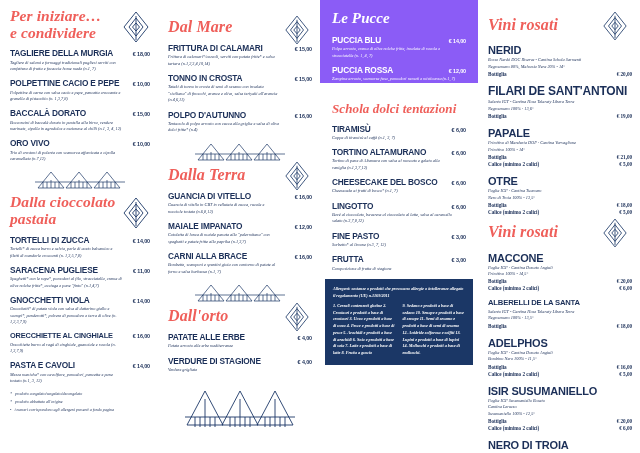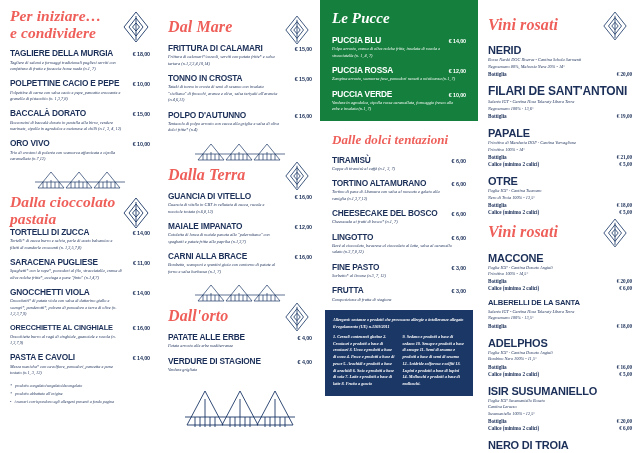--- a/index.html
+++ b/index.html
@@ -52,23 +52,23 @@
     font-style:italic;
     font-size:4.3px;
     line-height:1.5;
     color:#1b2f58;
     margin-top:1px;
     max-width:112px;
   }
 
   
   .pucce{
-    background:#15803d;
+    background:#8b5cf6;
     color:#ffffff;
-    padding:10px 12px 8px 12px;
+    padding:10px 12px 0 12px;
     box-sizing:border-box;
   }
   .pucce .script{color:#ffffff;}
   .pucce .iname,.pucce .iprice,.pucce .idesc{color:#ffffff;}
 
   
   .dolci{padding:8px 12px 0 12px;box-sizing:border-box;}
 
   
   .allerg{
@@ -187,21 +187,21 @@
           <g fill="none" stroke="#1b3766" stroke-width="0.9">
             <path d="M14 2 L26 17 L14 32 L2 17 Z"></path>
             <path d="M14 8 L21 17 L14 26 L7 17 Z"></path>
             <path d="M14 13 L17.5 17 L14 21 L10.5 17 Z"></path>
             <path d="M14 6 L14 30"></path>
           </g>
         </svg>
       </span>
     </div>
 
-    <div style="">
+    <div style="margin-top:8px;">
       <div class="item">
         <div class="irow">
           <span class="iname">TORTELLI DI ZUCCA</span>
           <span class="iprice">€ 14,00</span>
         </div>
         <div class="idesc">Tortelli* di zucca burro e salvia, perle di aceto balsamico e filetti di mandorle croccanti (n. 1,3,5,7,8)</div>
       </div>
       <div class="item">
         <div class="irow">
           <span class="iname">SARACENA PUGLIESE</span>
@@ -406,31 +406,24 @@
         </div>
         <div class="idesc" style="max-width:126px;">Polpo arrosto, crema di olive nolche fritte, insalata di rucola e stracciatella (n. 1, 4, 7)</div>
       </div>
       <div class="item">
         <div class="irow">
           <span class="iname">PUCCIA ROSSA</span>
           <span class="iprice">€ 12,00</span>
         </div>
         <div class="idesc" style="max-width:126px;">Zampina arrosto, scamorza fusa, pomodori ramati e misticanza (n.1, 7)</div>
       </div>
-      <div class="item" style="margin-bottom:0;">
-        <div class="irow">
-          <span class="iname">PUCCIA VERDE</span>
-          <span class="iprice">€ 10,00</span>
-        </div>
-        <div class="idesc" style="max-width:126px;">Verdure in agrodolce, cipolla rossa caramellata, formaggio fresco alle erbe e insalata (n.1, 7)</div>
-      </div>
     </div>
 
     <div class="dolci">
-      <div class="script" style="font-size:13px;margin:4px 0 9px 0;">Dalle dolci tentazioni</div>
+      <div class="script" style="font-size:13px;margin:4px 0 9px 0;">Schola dolci tentazioni</div>
 
       <div class="item">
         <div class="irow">
           <span class="iname">TIRAMISÙ</span>
           <span class="iprice">€ 6,00</span>
         </div>
         <div class="idesc" style="max-width:122px;">Coppa di tiramisù al caffè (n.1, 3, 7)</div>
       </div>
       <div class="item">
         <div class="irow">

